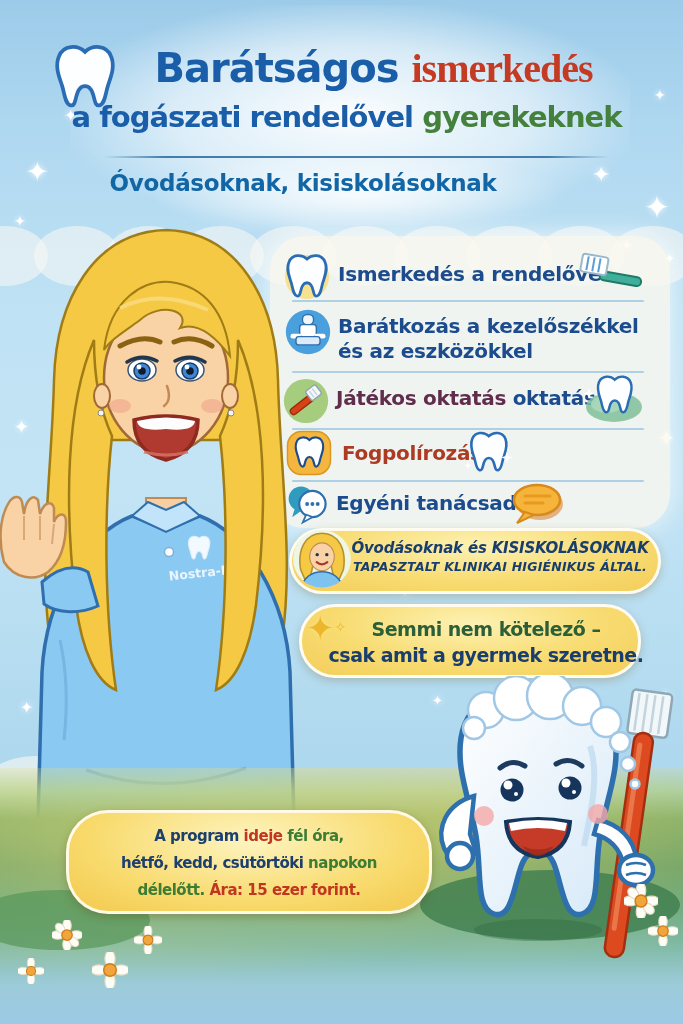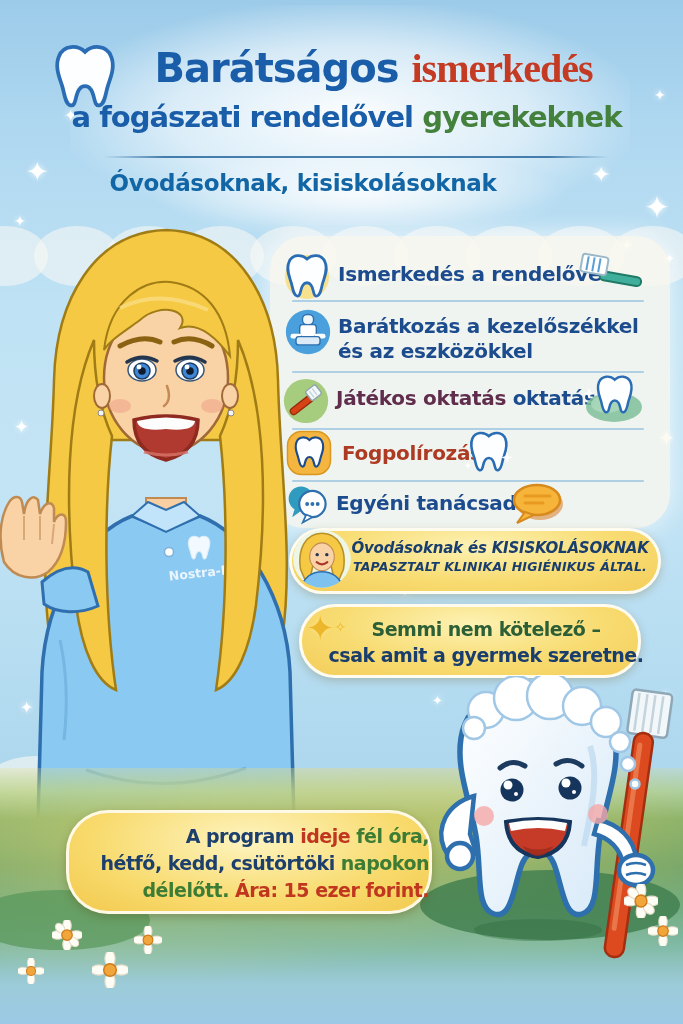--- a/index.html
+++ b/index.html
@@ -55,21 +55,21 @@
     background:
       radial-gradient(ellipse at 22% 28%,rgba(242,222,120,.55),rgba(242,222,120,0) 55%),
       radial-gradient(ellipse at 72% 22%,rgba(238,216,110,.5),rgba(238,216,110,0) 50%),
       linear-gradient(180deg,rgba(140,190,120,0) 0%,rgba(150,200,125,.6) 9%,#74a969 20%,#609d68 38%,#67a884 55%,#82bba7 70%,#9ccbd8 84%,#9ccae6 100%);}
   .bush{border-radius:50%;background:rgba(63,125,78,.8);}
   
   .infobox{left:66px;top:810px;width:366px;height:104px;border-radius:42px;
     border:3px solid rgba(255,252,240,.92);box-sizing:border-box;
     background:radial-gradient(ellipse at 50% 28%,#fdf4c0 0%,#f8da6c 62%,#f2c94e 100%);
     box-shadow:0 3px 8px rgba(90,70,15,.3);
-    text-align:right;font-size:19px;letter-spacing:-.5px;line-height:27px;padding-top:10px;}
+    text-align:center;font-size:15px;letter-spacing:-.5px;line-height:27px;padding-top:10px;}
   svg text{font-family:"DejaVu Sans","Liberation Sans",sans-serif;font-weight:bold;}
 </style>
 </head>
 <body>
 
 <div id="poster">
 
   <svg width="0" height="0" style="position:absolute" aria-hidden="true">
     <defs>
       <path id="toothShape" d="M27,11 C22,6 12,6 9,14 C6,21 9,28 11,34 C13,40 13,47 17,48 C21,49 20,41 23,37 C25,34 29,34 31,37 C34,41 33,49 37,48 C41,47 41,40 43,34 C45,28 48,21 45,14 C42,6 32,6 27,11 Z"></path>

